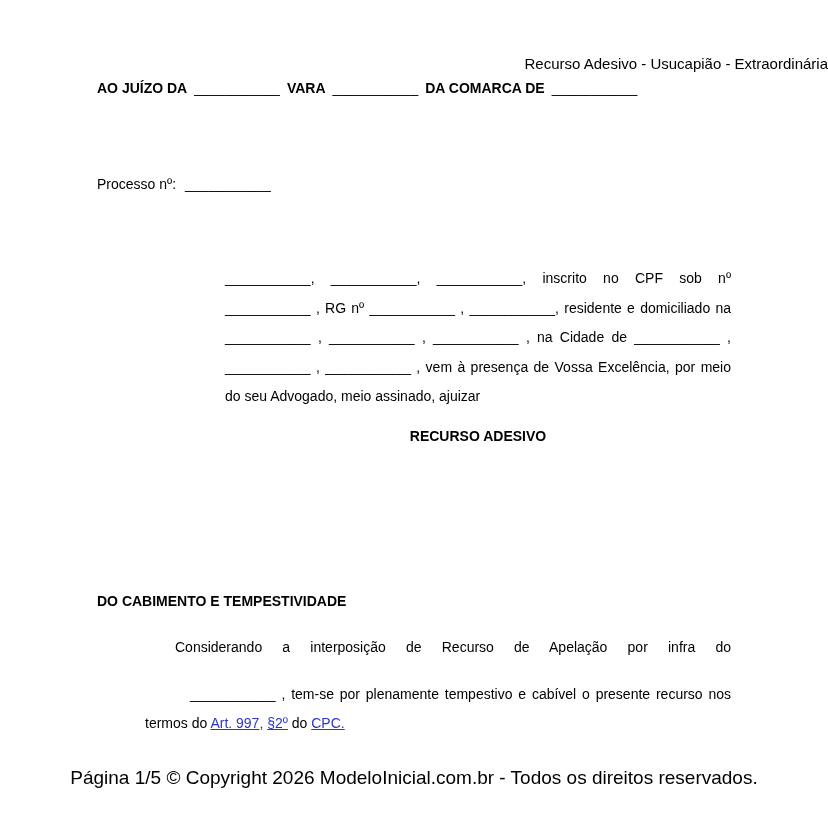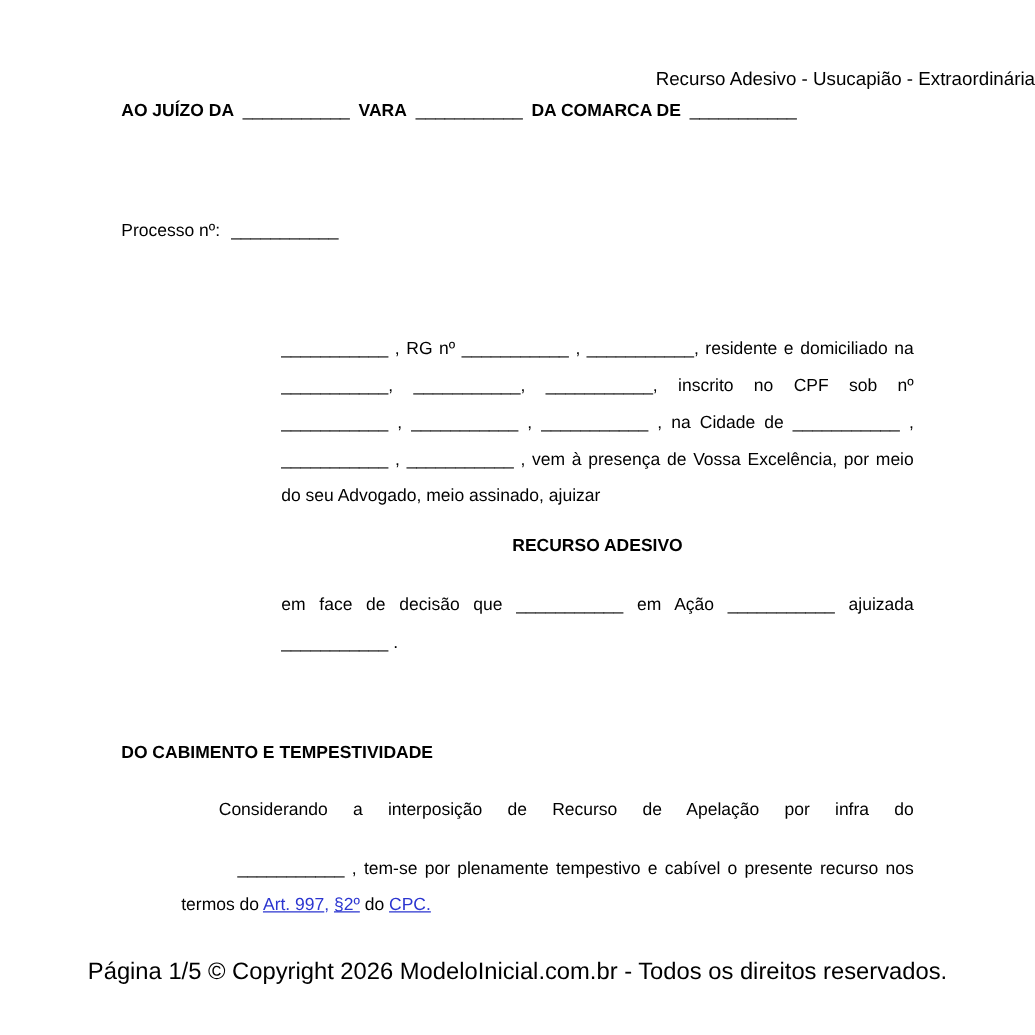--- a/index.html
+++ b/index.html
@@ -84,33 +84,29 @@
 
 <div class="page">
 
   <div class="abs doc-title">Recurso Adesivo - Usucapião - Extraordinária</div>
 
   <div class="abs court-line"><span>AO JUÍZO DA</span><span class="blank">___________</span><span>VARA</span><span class="blank">___________</span><span>DA COMARCA DE</span><span class="blank">___________</span></div>
 
   <div class="abs processo-line"><span>Processo nº:</span><span class="blank">___________</span></div>
 
   <div class="abs qual-block">
+    <div class="jline">___________, ___________, ___________, inscrito no CPF sob nº</div>
     <div class="jline">___________ , RG nº ___________ , ___________, residente e domiciliado na</div>
-    <div class="jline">___________, ___________, ___________, inscrito no CPF sob nº</div>
     <div class="jline">___________ , ___________ , ___________ , na Cidade de ___________ ,</div>
     <div class="jline">___________ , ___________ , vem à presença de Vossa Excelência, por meio</div>
     <div class="lline">do seu Advogado, meio assinado, ajuizar</div>
   </div>
 
   <div class="abs recurso-heading">RECURSO ADESIVO</div>
 
-  <div class="abs emface-block">
-    <div class="jline">em face de decisão que ___________ em Ação ___________ ajuizada</div>
-    <div class="lline">___________ .</div>
-  </div>
 
   <div class="abs cab-heading">DO CABIMENTO E TEMPESTIVIDADE</div>
 
   <div class="abs cab-block">
     <div class="jline">Considerando a interposição de Recurso de Apelação por infra do</div>
   </div>
 
   <div class="abs temse-line jline">___________ , tem-se por plenamente tempestivo e cabível o presente recurso nos</div>
 
   <div class="abs termos-line"><span>termos do </span><a class="doc-link">Art. 997</a><span class="link-sep">, </span><a class="doc-link">§2º</a><span> do </span><a class="doc-link">CPC.</a></div>

